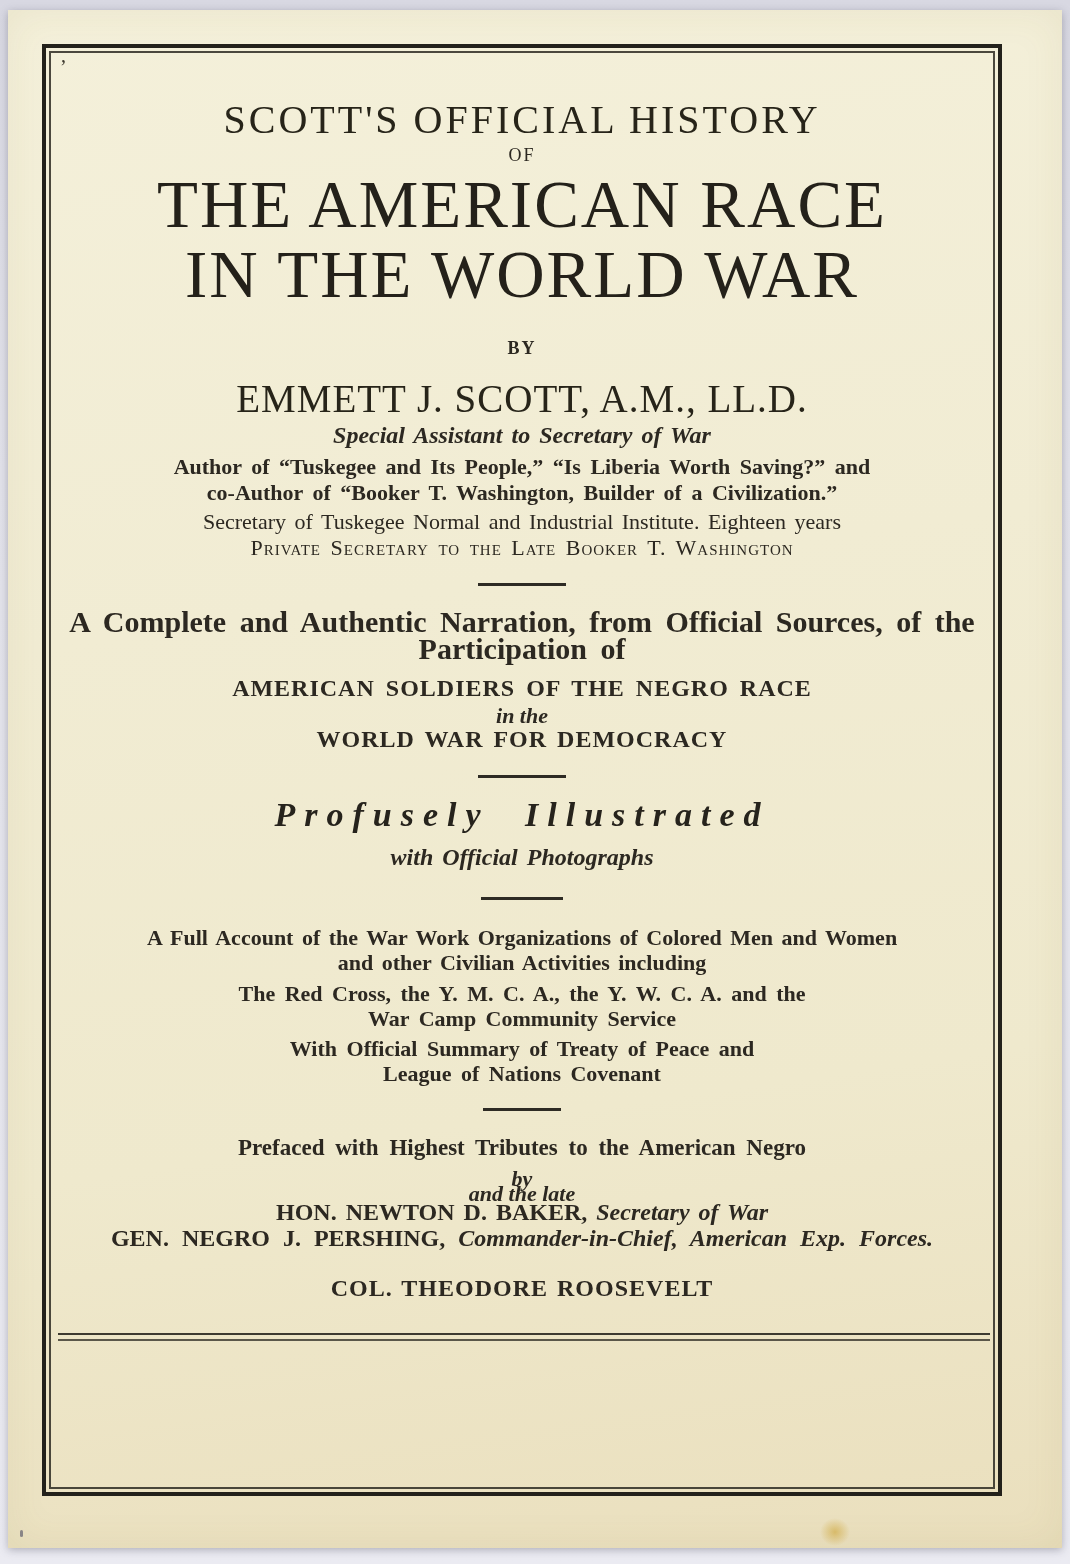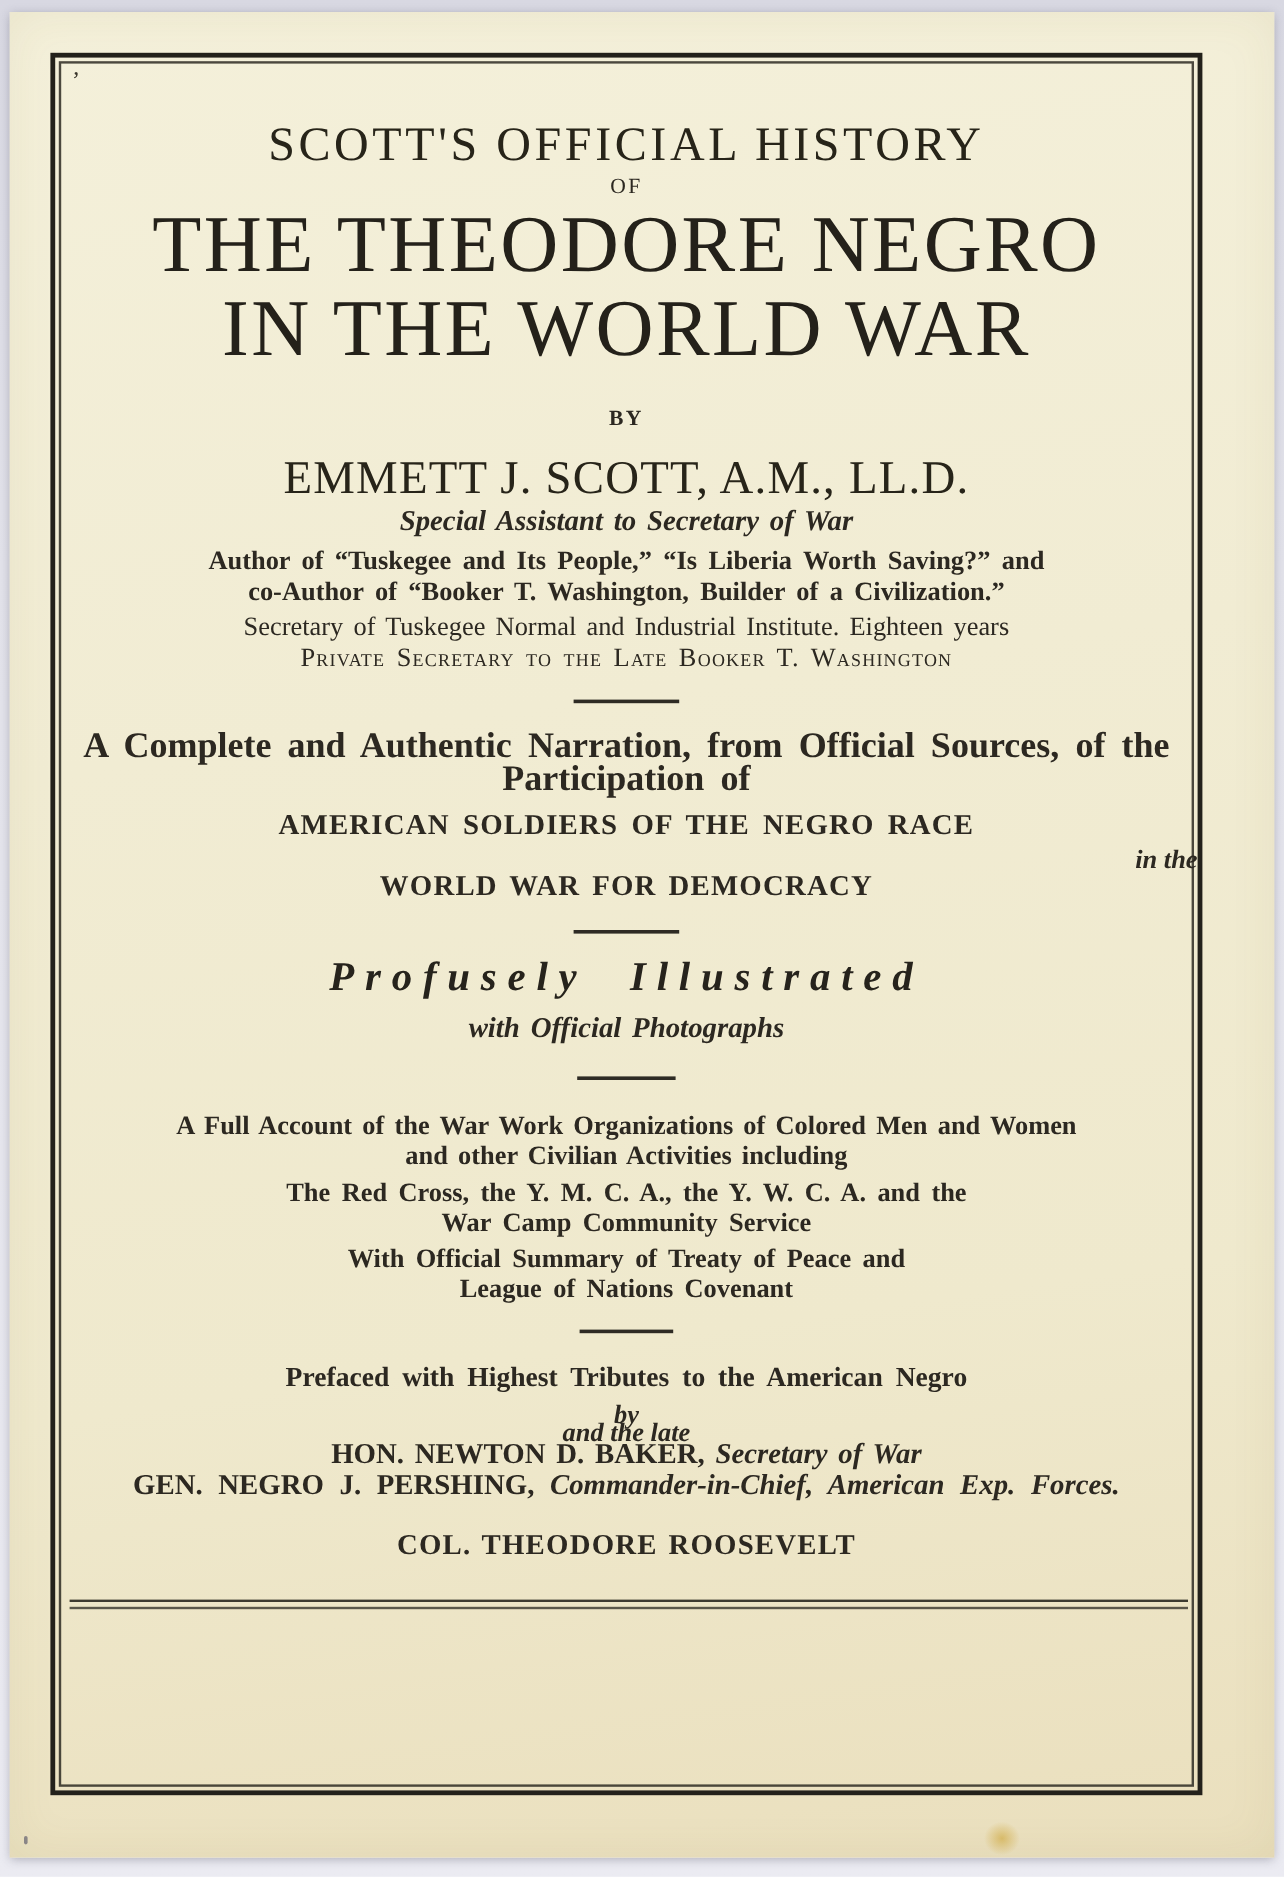--- a/index.html
+++ b/index.html
@@ -32,21 +32,21 @@
   .credit12{top:406px;font-size:22px;line-height:26px;font-weight:bold;word-spacing:4px;}
   .credit34{top:461px;font-size:22px;line-height:26px;font-weight:normal;word-spacing:3px;}
   .sc{font-variant:small-caps;letter-spacing:1px;}
   .rule{position:absolute;left:50%;transform:translateX(-50%);width:88px;border-top:3px solid #2e2b24;}
   .rule1{top:535px;}
   .rule2{top:727px;}
   .rule3{top:849px;width:82px;}
   .rule4{top:1060px;width:78px;}
   .narration{top:560px;font-size:30px;line-height:27px;font-weight:bold;word-spacing:6px;}
   .soldiers{top:627px;font-size:24px;font-weight:bold;letter-spacing:1px;word-spacing:4px;}
-  .in-the{top:655px;font-size:22px;font-style:italic;font-weight:bold;text-align:right;}
+  .in-the{top:655px;font-size:22px;font-style:italic;font-weight:bold;}
   .democracy{top:678px;font-size:24px;font-weight:bold;letter-spacing:1px;word-spacing:3px;}
   .profusely{top:748px;font-size:34px;font-style:italic;font-weight:bold;letter-spacing:9px;word-spacing:18px;color:#26231c;}
   .photographs{top:796px;font-size:24px;font-style:italic;font-weight:bold;word-spacing:3px;text-align:center;}
   .account{top:877px;font-size:22px;line-height:25px;font-weight:bold;word-spacing:3px;}
   .redcross{top:933px;font-size:22px;line-height:25px;font-weight:bold;word-spacing:4px;}
   .treaty{top:988px;font-size:22px;line-height:25px;font-weight:bold;word-spacing:4px;}
   .prefaced{top:1087px;font-size:23px;font-weight:bold;word-spacing:5px;text-align:center;}
   .by2{top:1118px;font-size:22px;font-style:italic;font-weight:bold;}
   .baker{top:1151px;font-size:24px;font-weight:bold;word-spacing:3px;}
   .pershing{top:1177px;font-size:24px;font-weight:bold;word-spacing:7px;}
@@ -70,21 +70,21 @@
 <div class="paper">
   <div class="frame">
 
     <span class="corner-mark">’</span>
 
     <div class="blk series-title">SCOTT'S OFFICIAL HISTORY</div>
 
     <div class="blk of-label">OF</div>
 
     <div class="blk main-title">
-      <div>THE THEODORE NEGRO</div>
+      <div>THE AMERICAN RACE</div>
       <div>IN THE WORLD WAR</div>
     </div>
 
     <div class="blk by-label">BY</div>
 
     <div class="blk author-name">EMMETT J. SCOTT, A.M., LL.D.</div>
 
     <div class="blk author-role">Special Assistant to Secretary of War</div>
 
     <div class="blk credit12">

